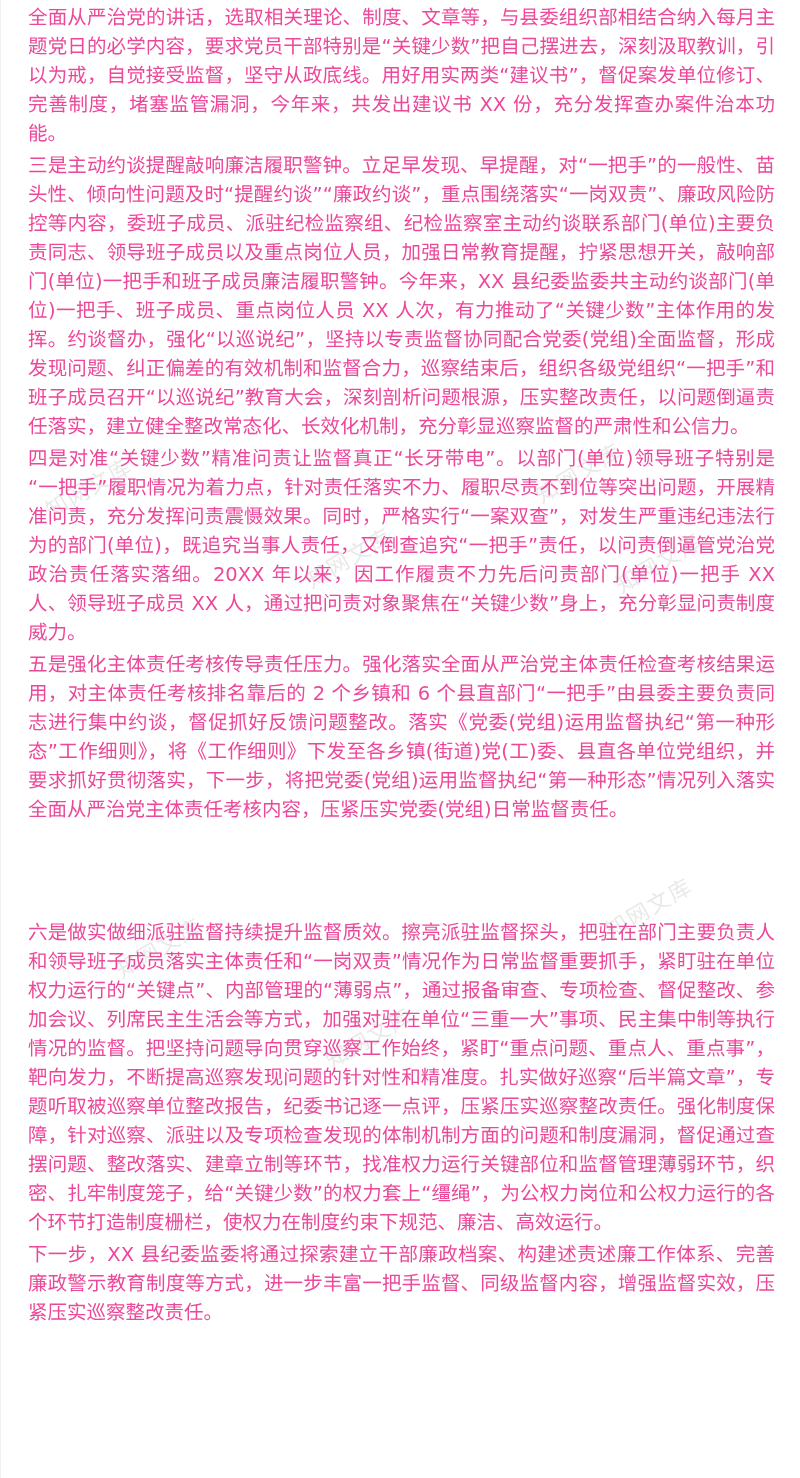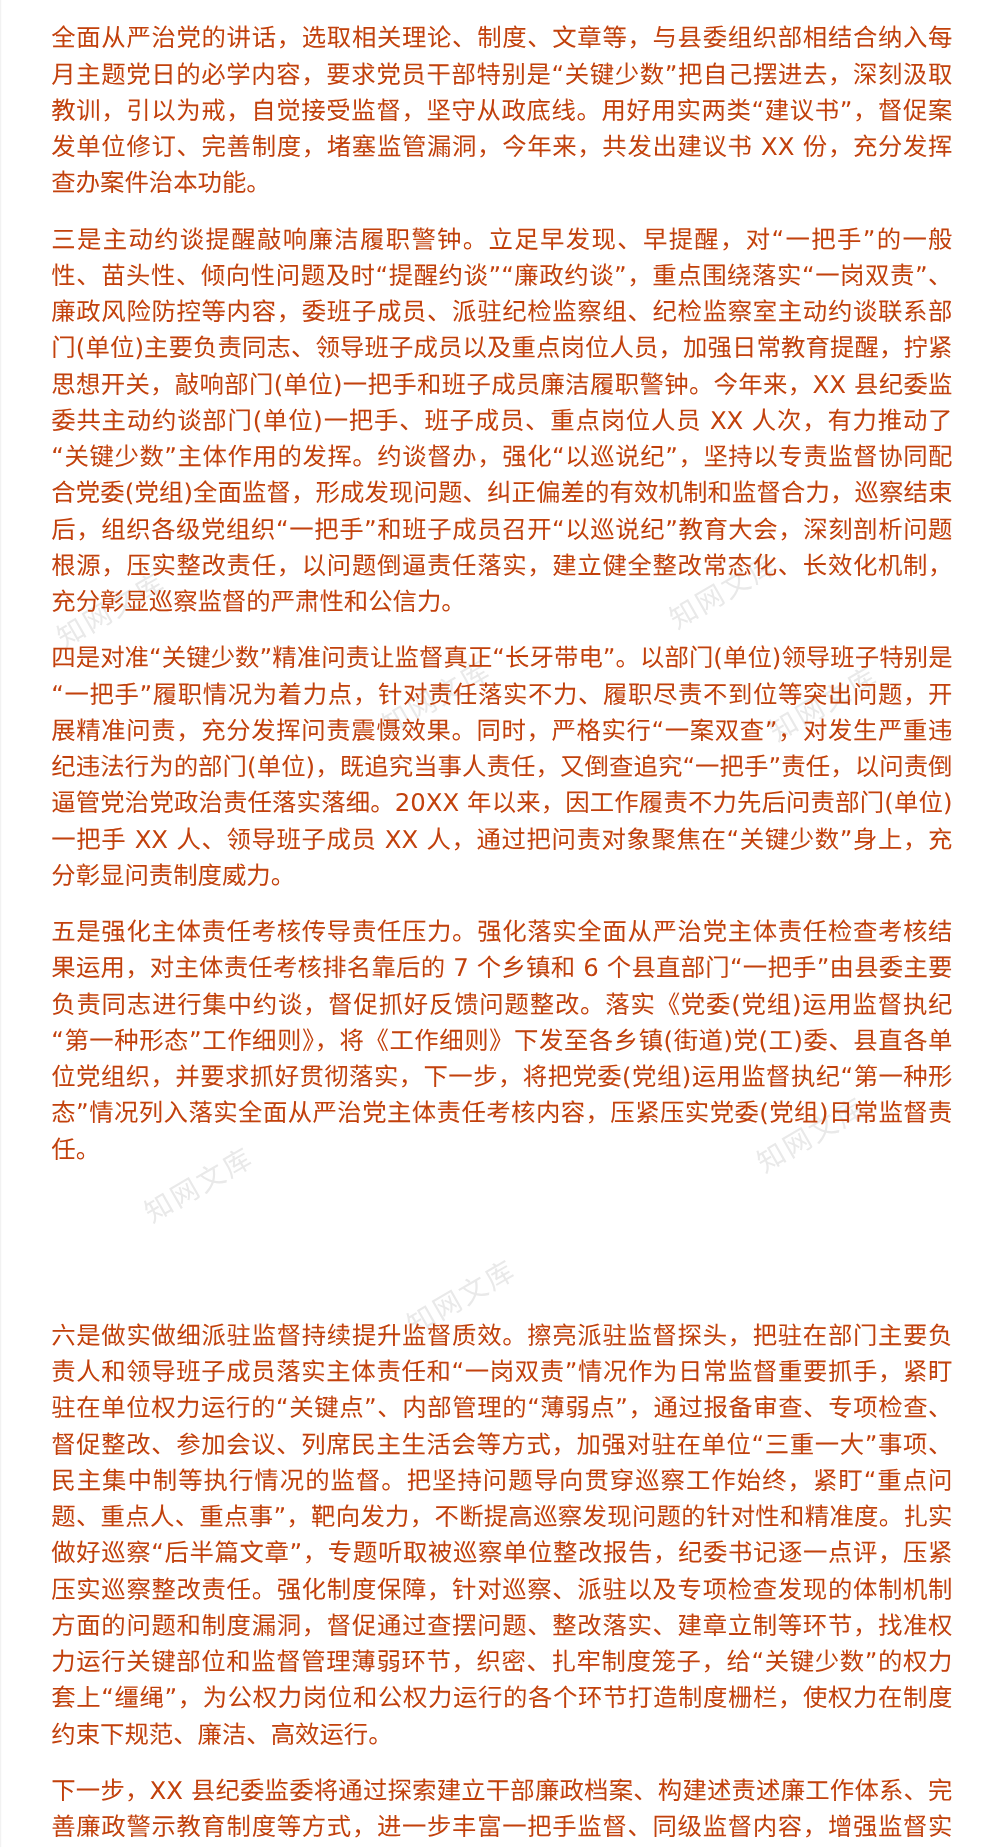--- a/index.html
+++ b/index.html
@@ -53,24 +53,24 @@
   .wm-g { left: 320px; top: 1020px; }
 
   .content {
     position: relative;
     z-index: 1;
     padding: 0 22px 0 25px;
     box-sizing: border-box;
     width: 800px;
   }
   p.para {
-    margin: 16px;
+    margin: 3px;
     font-size: 19.5px;
     line-height: 29px;
-    color: #c2410c;
+    color: #ec4899;
     text-align: justify;
     text-justify: inter-ideograph;
     font-family: "DejaVu Sans", "Liberation Sans", sans-serif;
     letter-spacing: 0px;
     word-break: break-all;
   }
   .section-gap {
     height: 88px;
   }
   .tail-gap {
@@ -93,21 +93,21 @@
     <span class="wm wm-f">知网文库</span>
     <span class="wm wm-g">知网文库</span>
   </div>
 
   <div class="content">
 
     <div>
       <p class="para">全面从严治党的讲话，选取相关理论、制度、文章等，与县委组织部相结合纳入每月主题党日的必学内容，要求党员干部特别是“关键少数”把自己摆进去，深刻汲取教训，引以为戒，自觉接受监督，坚守从政底线。用好用实两类“建议书”，督促案发单位修订、完善制度，堵塞监管漏洞，今年来，共发出建议书 XX 份，充分发挥查办案件治本功能。</p>
       <p class="para">三是主动约谈提醒敲响廉洁履职警钟。立足早发现、早提醒，对“一把手”的一般性、苗头性、倾向性问题及时“提醒约谈”“廉政约谈”，重点围绕落实“一岗双责”、廉政风险防控等内容，委班子成员、派驻纪检监察组、纪检监察室主动约谈联系部门(单位)主要负责同志、领导班子成员以及重点岗位人员，加强日常教育提醒，拧紧思想开关，敲响部门(单位)一把手和班子成员廉洁履职警钟。今年来，XX 县纪委监委共主动约谈部门(单位)一把手、班子成员、重点岗位人员 XX 人次，有力推动了“关键少数”主体作用的发挥。约谈督办，强化“以巡说纪”，坚持以专责监督协同配合党委(党组)全面监督，形成发现问题、纠正偏差的有效机制和监督合力，巡察结束后，组织各级党组织“一把手”和班子成员召开“以巡说纪”教育大会，深刻剖析问题根源，压实整改责任，以问题倒逼责任落实，建立健全整改常态化、长效化机制，充分彰显巡察监督的严肃性和公信力。</p>
       <p class="para">四是对准“关键少数”精准问责让监督真正“长牙带电”。以部门(单位)领导班子特别是“一把手”履职情况为着力点，针对责任落实不力、履职尽责不到位等突出问题，开展精准问责，充分发挥问责震慑效果。同时，严格实行“一案双查”，对发生严重违纪违法行为的部门(单位)，既追究当事人责任，又倒查追究“一把手”责任，以问责倒逼管党治党政治责任落实落细。20XX 年以来，因工作履责不力先后问责部门(单位)一把手 XX 人、领导班子成员 XX 人，通过把问责对象聚焦在“关键少数”身上，充分彰显问责制度威力。</p>
-      <p class="para">五是强化主体责任考核传导责任压力。强化落实全面从严治党主体责任检查考核结果运用，对主体责任考核排名靠后的 7 个乡镇和 6 个县直部门“一把手”由县委主要负责同志进行集中约谈，督促抓好反馈问题整改。落实《党委(党组)运用监督执纪“第一种形态”工作细则》，将《工作细则》下发至各乡镇(街道)党(工)委、县直各单位党组织，并要求抓好贯彻落实，下一步，将把党委(党组)运用监督执纪“第一种形态”情况列入落实全面从严治党主体责任考核内容，压紧压实党委(党组)日常监督责任。</p>
+      <p class="para">五是强化主体责任考核传导责任压力。强化落实全面从严治党主体责任检查考核结果运用，对主体责任考核排名靠后的 2 个乡镇和 6 个县直部门“一把手”由县委主要负责同志进行集中约谈，督促抓好反馈问题整改。落实《党委(党组)运用监督执纪“第一种形态”工作细则》，将《工作细则》下发至各乡镇(街道)党(工)委、县直各单位党组织，并要求抓好贯彻落实，下一步，将把党委(党组)运用监督执纪“第一种形态”情况列入落实全面从严治党主体责任考核内容，压紧压实党委(党组)日常监督责任。</p>
     </div>
 
     <div class="section-gap"></div>
 
     <div>
       <p class="para">六是做实做细派驻监督持续提升监督质效。擦亮派驻监督探头，把驻在部门主要负责人和领导班子成员落实主体责任和“一岗双责”情况作为日常监督重要抓手，紧盯驻在单位权力运行的“关键点”、内部管理的“薄弱点”，通过报备审查、专项检查、督促整改、参加会议、列席民主生活会等方式，加强对驻在单位“三重一大”事项、民主集中制等执行情况的监督。把坚持问题导向贯穿巡察工作始终，紧盯“重点问题、重点人、重点事”，靶向发力，不断提高巡察发现问题的针对性和精准度。扎实做好巡察“后半篇文章”，专题听取被巡察单位整改报告，纪委书记逐一点评，压紧压实巡察整改责任。强化制度保障，针对巡察、派驻以及专项检查发现的体制机制方面的问题和制度漏洞，督促通过查摆问题、整改落实、建章立制等环节，找准权力运行关键部位和监督管理薄弱环节，织密、扎牢制度笼子，给“关键少数”的权力套上“缰绳”，为公权力岗位和公权力运行的各个环节打造制度栅栏，使权力在制度约束下规范、廉洁、高效运行。</p>
       <p class="para">下一步，XX 县纪委监委将通过探索建立干部廉政档案、构建述责述廉工作体系、完善廉政警示教育制度等方式，进一步丰富一把手监督、同级监督内容，增强监督实效，压紧压实巡察整改责任。</p>
     </div>
 
     <div class="tail-gap"></div>

